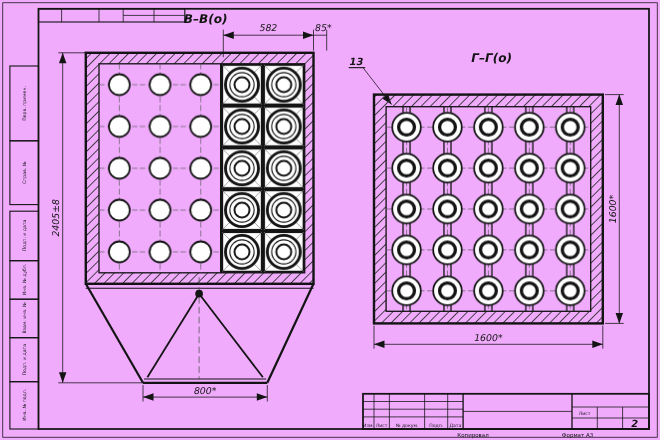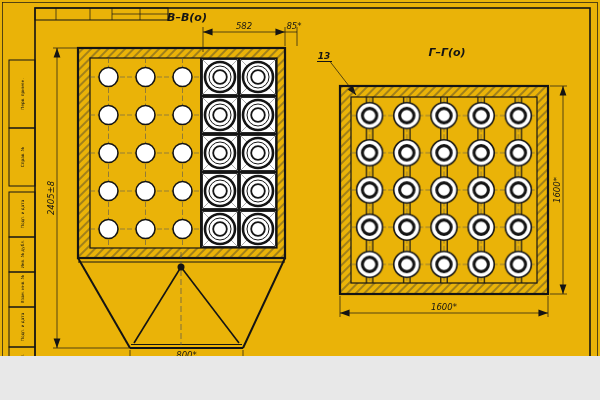--- a/index.html
+++ b/index.html
@@ -1,16 +1,16 @@
 <!DOCTYPE html>
 <html><head>
 <meta charset="utf-8">
 <style>
   html,body{margin:0;padding:0;background:#e8e8e8;}
-  .sheet{position:relative;width:600px;height:356px;background:#eab308;overflow:hidden;}
+  .sheet{position:relative;width:600px;height:400px;background:#f0abfc;overflow:hidden;}
   svg{display:block;}
   svg text{font-family:"DejaVu Sans", sans-serif;fill:#141414;}
   .t-dim{font-size:8.5px;font-style:italic;}
   .t-sec{font-size:11px;font-style:italic;font-weight:bold;}
   .t-call{font-size:9px;font-style:italic;font-weight:bold;}
   .t-tiny{font-size:4.2px;}
   .t-small{font-size:5px;}
   .t-sheet{font-size:9px;font-weight:bold;font-style:italic;}
   .s22{stroke:#141414;stroke-width:2.2;fill:none;}
   .s2{stroke:#141414;stroke-width:2;fill:none;}

